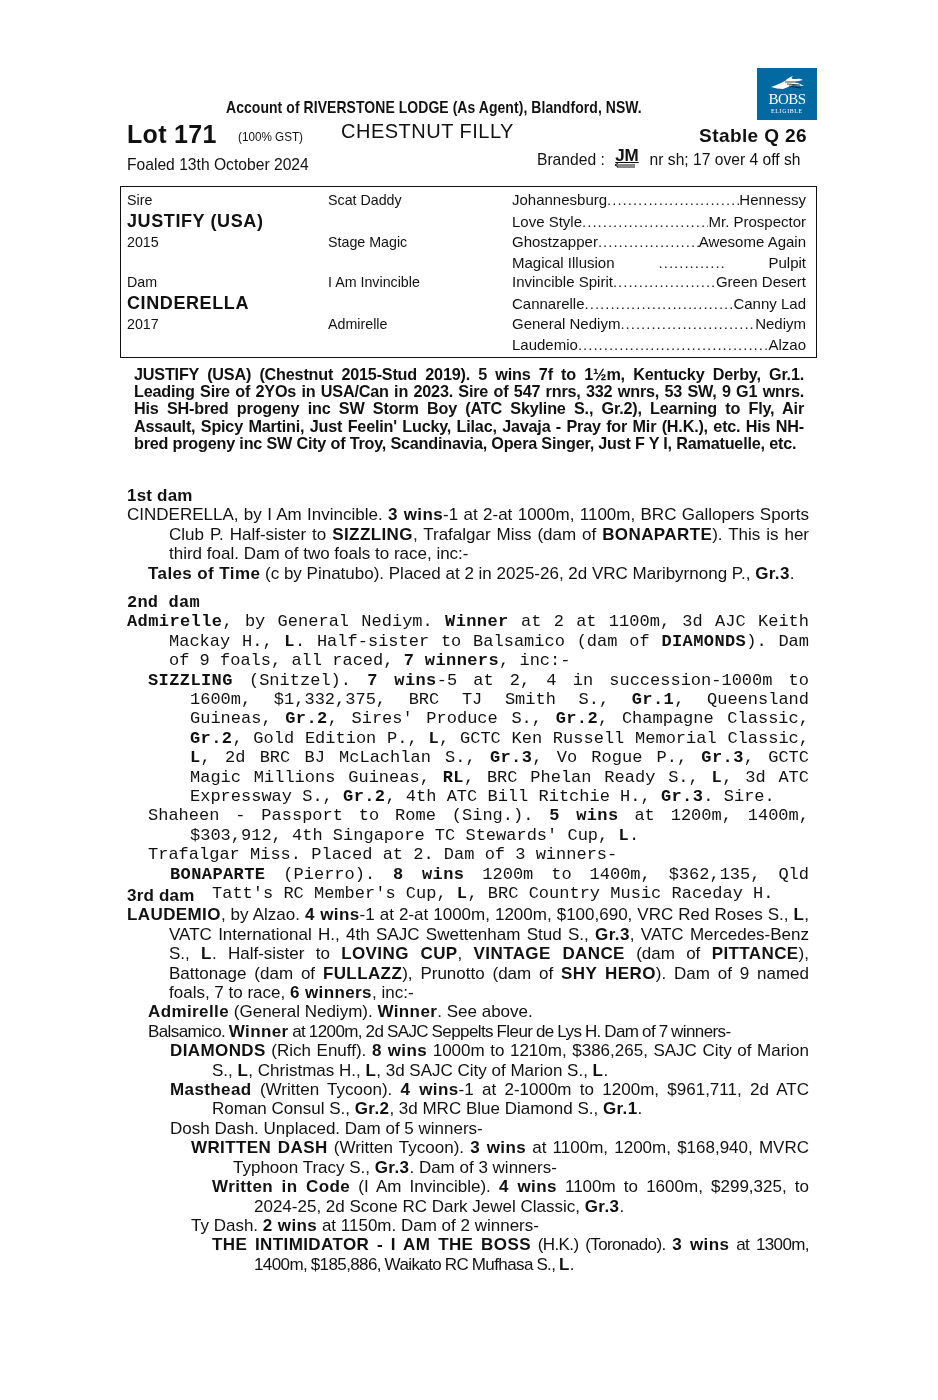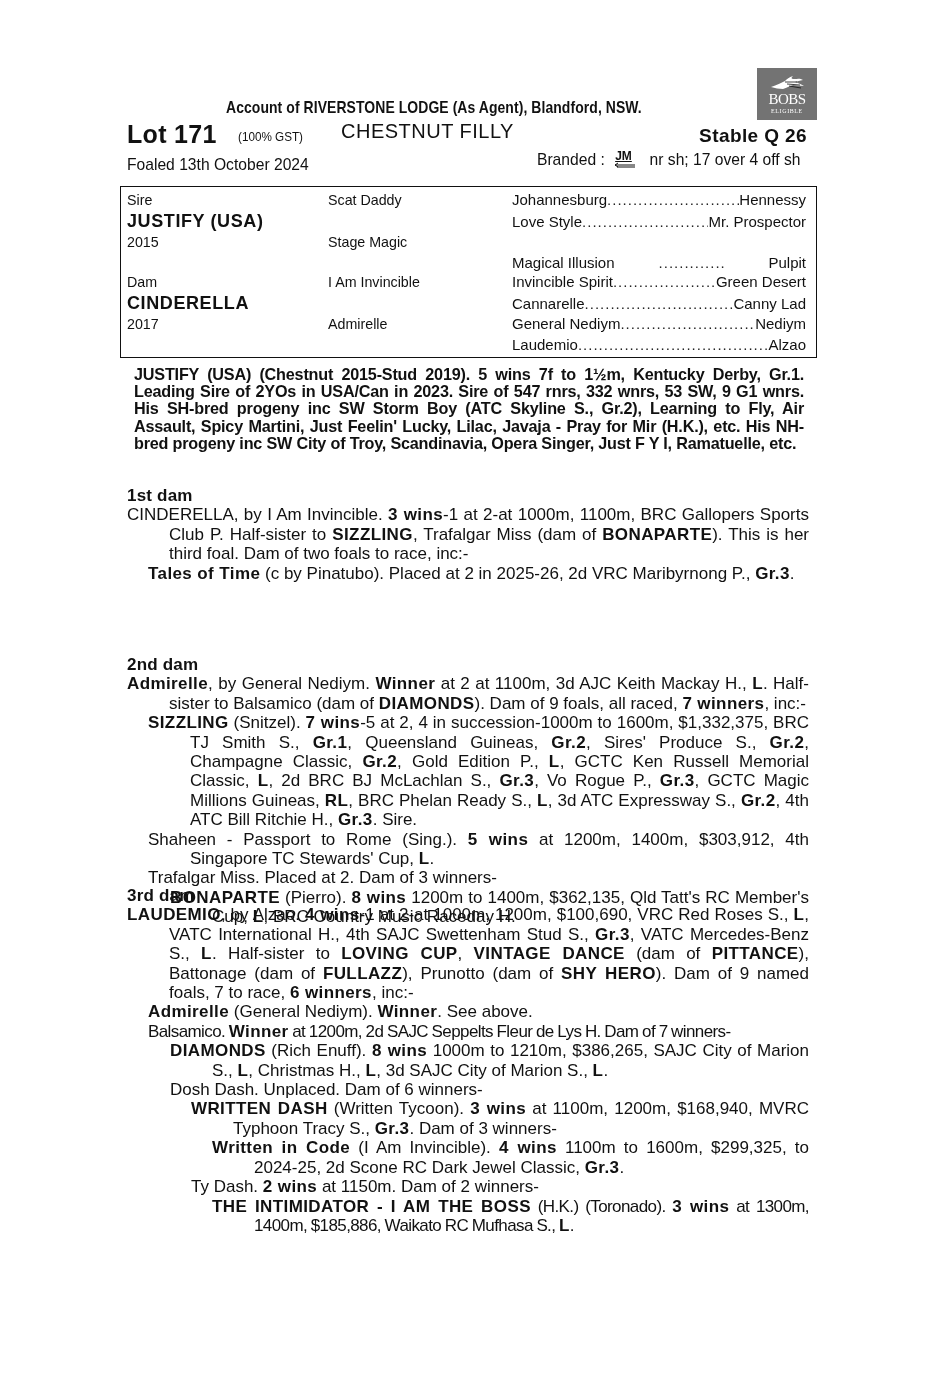--- a/index.html
+++ b/index.html
@@ -1,36 +1,36 @@
 <!DOCTYPE html>
 <html><head>
 <meta charset="utf-8">
 <style>
   html, body { margin: 0; padding: 0; background: #ffffff; }
   body { width: 938px; height: 1400px; position: relative; overflow: hidden; color: #111; font-family: "Liberation Sans", sans-serif; }
   .page { position: absolute; left: 0; top: 0; width: 938px; height: 1400px; }
 
   
-  .logo { position: absolute; left: 757px; top: 68px; width: 60px; height: 52px; background: #737373; color: #fff; text-align: center; }
+  .logo { position: absolute; left: 757px; top: 68px; width: 60px; height: 52px; background: #0369a1; color: #fff; text-align: center; }
   .logo svg { position: absolute; left: 10px; top: 5px; }
   .logo .bobs { position: absolute; left: 0; right: 0; top: 24px; font-family: "Liberation Serif", serif; font-size: 15px; letter-spacing: -0.5px; line-height: 15px; }
   .logo .elig { position: absolute; left: 0; right: 0; top: 39px; font-family: "Liberation Serif", serif; font-size: 6px; letter-spacing: 0.6px; line-height: 8px; }
 
   .account { position: absolute; left: 226px; top: 98px; font-size: 17px; font-weight: bold; transform: scaleX(0.82); transform-origin: left top; white-space: nowrap; letter-spacing: 0.1px; }
   .lotline { position: absolute; left: 127px; top: 120px; width: 680px; height: 30px; white-space: nowrap; }
   .lot { position: absolute; left: 0; top: 0; font-size: 25px; font-weight: 900; font-family: "Liberation Sans", sans-serif; letter-spacing: 0.3px; }
   .gst { position: absolute; left: 111px; top: 9px; font-size: 13px; transform: scaleX(0.9); transform-origin: left top; }
   .desc { position: absolute; left: 214px; top: 0; font-size: 20px; font-weight: 400; letter-spacing: 0.5px; }
   .stable { position: absolute; right: 0; top: 5px; font-size: 19px; font-weight: 900; letter-spacing: 0.4px; }
 
   .foaled { position: absolute; left: 127px; top: 155px; font-size: 17px; transform: scaleX(0.92); transform-origin: left top; white-space: nowrap; }
   .branded { position: absolute; right: 131px; top: 150px; font-size: 17px; white-space: nowrap; }
   .branded .lbl, .branded .rest { display: inline-block; vertical-align: bottom; transform: scaleX(0.92); }
   .brandmark { display: inline-block; vertical-align: bottom; width: 24px; height: 20px; position: relative; margin: 0 1px; }
-  .brandmark .jm { position: absolute; left: 2px; top: 0; font-size: 12px; font-weight: 900; text-decoration: underline; line-height: 12px; }
+  .brandmark .jm { position: absolute; left: 2px; top: 0; font-size: 17px; font-weight: 900; text-decoration: underline; line-height: 12px; }
   .brandmark svg { position: absolute; left: 1px; top: 12px; }
 
   
   .pedbox { position: absolute; left: 120px; top: 186px; width: 695px; height: 170px; border: 1.5px solid #111; }
   .pcell { position: absolute; white-space: nowrap; font-size: 15px; transform: scaleX(0.95); transform-origin: left top; line-height: 20px; }
   .pbold { font-size: 18px; font-weight: 900; letter-spacing: 0.6px; transform: none; }
   .g3 { position: absolute; left: 391px; width: 294px; font-size: 15px; line-height: 20px; white-space: nowrap; display: flex; }
   .g3 .a { flex: 0 0 auto; }
   .g3 .dots { flex: 1 1 auto; overflow: hidden; letter-spacing: 1px; color: #222; }
   .g3 .dots::after { content: "...................................................................................................."; }
@@ -103,20 +103,25 @@
     <div class="g3" style="top:3px;">
         <span class="a">Johannesburg</span>
         <span class="dots"></span>
         <span class="b">Hennessy</span>
       </div>
     <div class="g3" style="top:25px;">
         <span class="a">Love Style</span>
         <span class="dots"></span>
         <span class="b">Mr. Prospector</span>
       </div>
+    <div class="g3" style="top:45px;">
+        <span class="a">Ghostzapper</span>
+        <span class="dots"></span>
+        <span class="b">Awesome Again</span>
+      </div>
     <div class="g3" style="top:66px;gap:44px;">
         <span class="a">Magical Illusion</span>
         <span class="dots"></span>
         <span class="b">Pulpit</span>
       </div>
     <div class="g3" style="top:85px;justify-content:space-between;">
         <span class="a">Invincible Spirit</span>
         <span class="dots"></span>
         <span class="b">Green Desert</span>
       </div>
@@ -140,39 +145,40 @@
   <div class="siresum">JUSTIFY (USA) (Chestnut 2015-Stud 2019). 5 wins 7f to 1½m, Kentucky Derby, Gr.1. Leading Sire of 2YOs in USA/Can in 2023. Sire of 547 rnrs, 332 wnrs, 53 SW, 9 G1 wnrs. His SH-bred progeny inc SW Storm Boy (ATC Skyline S., Gr.2), Learning to Fly, Air Assault, Spicy Martini, Just Feelin' Lucky, Lilac, Javaja - Pray for Mir (H.K.), etc. His NH-bred progeny inc SW City of Troy, Scandinavia, Opera Singer, Just F Y I, Ramatuelle, etc.</div>
 
   <div class="sec" style="top:486px;">
     <div class="sech">1st dam</div>
     <div class="entries">
         <div class="para l0"><span>CINDERELLA, by I Am Invincible. </span><b>3 wins</b><span>-1 at 2-at 1000m, 1100m, BRC Gallopers Sports Club P. Half-sister to </span><b>SIZZLING</b><span>, Trafalgar Miss (dam of </span><b>BONAPARTE</b><span>). This is her third foal. Dam of two foals to race, inc:-</span></div>
         <div class="para l1"><b>Tales of Time</b><span> (c by Pinatubo). Placed at 2 in 2025-26, 2d VRC Maribyrnong P., </span><b>Gr.3</b><span>.</span></div>
       </div>
   </div>
 
-  <div class="sec" style="top:655px;">
+  <div class="sec" style="top:593px;font-family:Liberation Mono, monospace;">
     <div class="sech">2nd dam</div>
     <div class="entries">
         <div class="para l0"><b>Admirelle</b><span>, by General Nediym. </span><b>Winner</b><span> at 2 at 1100m, 3d AJC Keith Mackay H., </span><b>L</b><span>. Half-sister to Balsamico (dam of </span><b>DIAMONDS</b><span>). Dam of 9 foals, all raced, </span><b>7 winners</b><span>, inc:-</span></div>
         <div class="para l1"><b>SIZZLING</b><span> (Snitzel). </span><b>7 wins</b><span>-5 at 2, 4 in succession-1000m to 1600m, $1,332,375, BRC TJ Smith S., </span><b>Gr.1</b><span>, Queensland Guineas, </span><b>Gr.2</b><span>, Sires' Produce S., </span><b>Gr.2</b><span>, Champagne Classic, </span><b>Gr.2</b><span>, Gold Edition P., </span><b>L</b><span>, GCTC Ken Russell Memorial Classic, </span><b>L</b><span>, 2d BRC BJ McLachlan S., </span><b>Gr.3</b><span>, Vo Rogue P., </span><b>Gr.3</b><span>, GCTC Magic Millions Guineas, </span><b>RL</b><span>, BRC Phelan Ready S., </span><b>L</b><span>, 3d ATC Expressway S., </span><b>Gr.2</b><span>, 4th ATC Bill Ritchie H., </span><b>Gr.3</b><span>. Sire.</span></div>
         <div class="para l1"><span>Shaheen - Passport to Rome (Sing.). </span><b>5 wins</b><span> at 1200m, 1400m, $303,912, 4th Singapore TC Stewards' Cup, </span><b>L</b><span>.</span></div>
         <div class="para l1"><span>Trafalgar Miss. Placed at 2. Dam of 3 winners-</span></div>
         <div class="para l2"><b>BONAPARTE</b><span> (Pierro). </span><b>8 wins</b><span> 1200m to 1400m, $362,135, Qld Tatt's RC Member's Cup, </span><b>L</b><span>, BRC Country Music Raceday H.</span></div>
       </div>
   </div>
 
   <div class="sec" style="top:886px;">
     <div class="sech">3rd dam</div>
     <div class="entries">
         <div class="para l0"><b>LAUDEMIO</b><span>, by Alzao. </span><b>4 wins</b><span>-1 at 2-at 1000m, 1200m, $100,690, VRC Red Roses S., </span><b>L</b><span>, VATC International H., 4th SAJC Swettenham Stud S., </span><b>Gr.3</b><span>, VATC Mercedes-Benz S., </span><b>L</b><span>. Half-sister to </span><b>LOVING CUP</b><span>, </span><b>VINTAGE DANCE</b><span> (dam of </span><b>PITTANCE</b><span>), Battonage (dam of </span><b>FULLAZZ</b><span>), Prunotto (dam of </span><b>SHY HERO</b><span>). Dam of 9 named foals, 7 to race, </span><b>6 winners</b><span>, inc:-</span></div>
         <div class="para l1"><b>Admirelle</b><span> (General Nediym). </span><b>Winner</b><span>. See above.</span></div>
         <div class="para l1 narrow"><span>Balsamico. </span><b>Winner</b><span> at 1200m, 2d SAJC Seppelts Fleur de Lys H. Dam of 7 winners-</span></div>
         <div class="para l2"><b>DIAMONDS</b><span> (Rich Enuff). </span><b>8 wins</b><span> 1000m to 1210m, $386,265, SAJC City of Marion S., </span><b>L</b><span>, Christmas H., </span><b>L</b><span>, 3d SAJC City of Marion S., </span><b>L</b><span>.</span></div>
-        <div class="para l2"><span>Dosh Dash. Unplaced. Dam of 6 winners-</span></div>
+        <div class="para l2"><b>Masthead</b><span> (Written Tycoon). </span><b>4 wins</b><span>-1 at 2-1000m to 1200m, $961,711, 2d ATC Roman Consul S., </span><b>Gr.2</b><span>, 3d MRC Blue Diamond S., </span><b>Gr.1</b><span>.</span></div>
+        <div class="para l2"><span>Dosh Dash. Unplaced. Dam of 5 winners-</span></div>
         <div class="para l3"><b>WRITTEN DASH</b><span> (Written Tycoon). </span><b>3 wins</b><span> at 1100m, 1200m, $168,940, MVRC Typhoon Tracy S., </span><b>Gr.3</b><span>. Dam of 3 winners-</span></div>
         <div class="para l4"><b>Written in Code</b><span> (I Am Invincible). </span><b>4 wins</b><span> 1100m to 1600m, $299,325, to 2024-25, 2d Scone RC Dark Jewel Classic, </span><b>Gr.3</b><span>.</span></div>
         <div class="para l3"><span>Ty Dash. </span><b>2 wins</b><span> at 1150m. Dam of 2 winners-</span></div>
         <div class="para l4 narrow"><b>THE INTIMIDATOR - I AM THE BOSS</b><span> (H.K.) (Toronado). </span><b>3 wins</b><span> at 1300m, 1400m, $185,886, Waikato RC Mufhasa S., </span><b>L</b><span>.</span></div>
       </div>
   </div>
 
 </div>
 
 </body></html>

